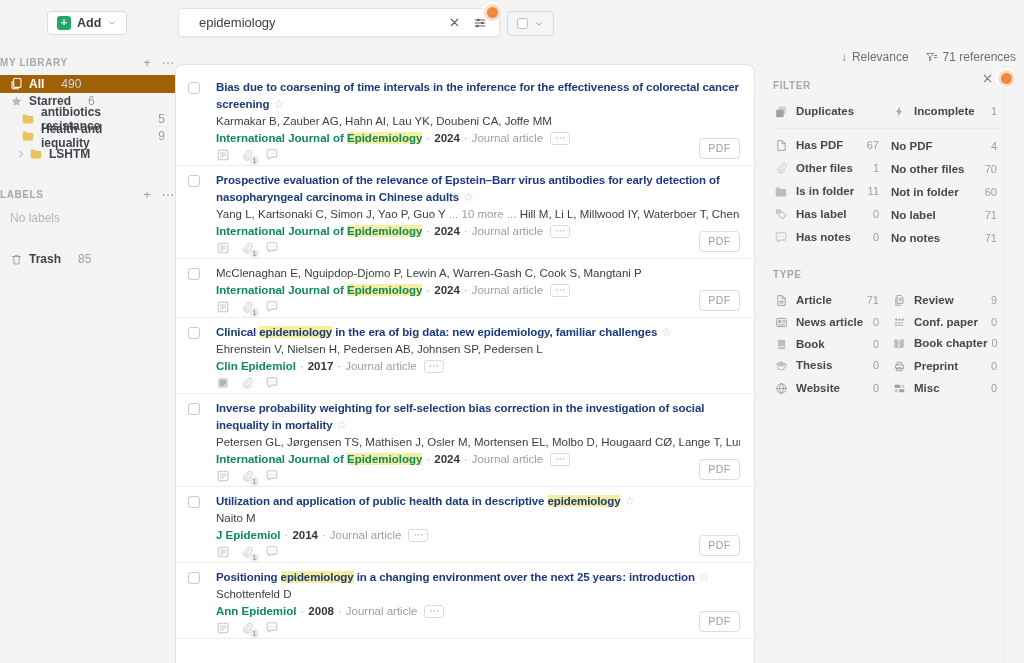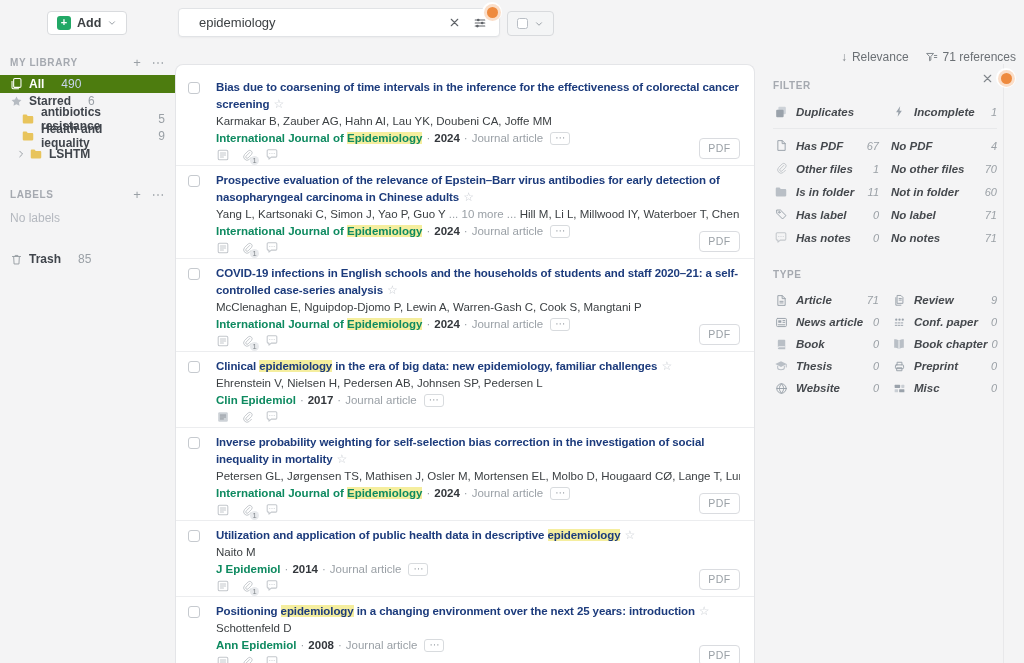--- a/index.html
+++ b/index.html
@@ -38,31 +38,31 @@
   #hint-dot-search { left:482px; top:2px; }
   #hint-dot-filter { left:996px; top:68px; }
 
   #sort-row { position:absolute; top:50px; right:8px; display:flex; gap:16px; align-items:center;
     font-size:12px; color:#6b7075; }
   .sort-item { display:flex; gap:5px; align-items:center; }
   .arrow-down { color:#80868b; font-size:12px; }
 
   
   #sidebar { position:absolute; left:0; top:48px; width:175px; }
-  .sb-head { display:flex; align-items:center; padding:0 10px; height:16px; margin:6px 0 5px;
+  .sb-head { display:flex; align-items:center; padding:0 0; height:16px; margin:6px 0 5px;
     font-size:10px; font-weight:bold; color:#a5a9b0; letter-spacing:.6px; }
   .sb-head .acts { margin-left:auto; display:flex; gap:10px; color:#9aa0a6; font-size:13px; font-weight:normal; }
   .sb-row { height:17.5px; display:flex; align-items:center; padding:0 10px; font-size:12px; font-weight:bold;
     color:#40454c; cursor:default; }
   .sb-row .ic { margin-right:6px; }
   .sb-row.ind { padding-left:21px; }
   .sb-row.exp { padding-left:16px; }
   .sb-row.exp .expand { margin-right:3px; }
   .sb-count { margin-left:17px; color:#9aa0a6; font-weight:normal; }
-  .sb-row.sel { background:#4d7c0f; color:#fff; }
+  .sb-row.sel { background:#a16207; color:#fff; }
   .sb-row.sel .sb-count { color:#c8d6ee; }
   #labels-empty { padding:0 10px; margin-top:8px; font-size:12px; color:#b4b8bf; }
   #trash-row { margin-top:26px; }
 
   
   #list-card { position:absolute; left:175px; top:64px; width:580px; height:599px; background:#fff;
     border:1px solid #e4e5e8; border-bottom:none; border-radius:8px 8px 0 0; overflow:hidden; padding-top:8px; }
   .ref-item { position:relative; padding:6px 14px 3px 12px; border-bottom:1px solid #ecedef; display:flex; gap:16px; }
   .cb { width:12px; height:12px; border:1.5px solid #c6cacf; border-radius:3px; margin-top:3px; flex:none; background:#fff; }
   .ref-body { flex:1; min-width:0; }
@@ -86,21 +86,21 @@
     border:1px solid #dadce0; border-radius:4px; background:#fff; color:#9aa0a6; font-size:10.5px;
     letter-spacing:.5px; text-align:center; }
 
   
   #filter-panel { position:absolute; left:773px; top:64px; width:224px; }
   .fp-head { font-size:10px; font-weight:bold; color:#a5a9b0; letter-spacing:.6px; }
   #fp-head-filter { margin:16px 0 9px; }
   #fp-head-type { margin:20px 0 9px; }
   .frow { display:flex; align-items:center; height:23px; }
   .frow.t { height:22px; }
-  .fcell { display:flex; align-items:center; min-width:0;font-style:italic; }
+  .fcell { display:flex; min-width:0; }
   .fcell.l { width:106px; flex:none; }
   .fcell.r { flex:1; margin-left:12px; }
   .fcell .ic { width:16px; margin-right:7px; flex:none; }
   .flabel { font-size:11.5px; font-weight:bold; color:#45494e; white-space:nowrap; }
   .fcount { margin-left:auto; font-size:11px; color:#9aa0a6; padding-left:4px; }
   .fdivider { border-top:1px solid #e8e9eb; margin:5px 0; }
   #panel-divider { position:absolute; left:1003px; top:64px; height:599px; width:1px; background:#e8e8ea; }
   #filter-close { position:absolute; left:981px; top:72px; }
 </style>
 </head>
@@ -334,21 +334,20 @@
                 </g>
               </svg>
             </span>
           </div>
         </div>
         <div class="pdf-btn">PDF</div>
       </div>
       <div class="ref-item">
         <span class="cb"></span>
         <div class="ref-body">
-          <div class="ref-title"><span>COVID-19 infections in English schools and the households of students and staff 2020–21: a self-controlled case-series analysis</span><span class="title-star">☆</span></div>
           <div class="ref-authors"><span>McClenaghan E, Nguipdop-Djomo P, Lewin A, Warren-Gash C, Cook S, Mangtani P</span></div>
           <div class="ref-meta">
             <span class="journal"><span>International Journal of </span><span class="hl">Epidemiology</span></span>
             <span class="dotsep">·</span>
             <span class="year">2024</span>
             <span class="dotsep">·</span>
             <span class="type">Journal article</span>
             <span class="more-btn">⋯</span>
           </div>
           <div class="ref-icons">

